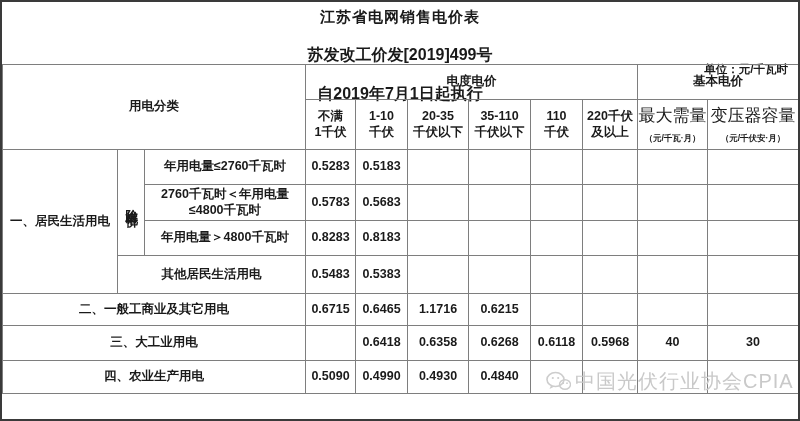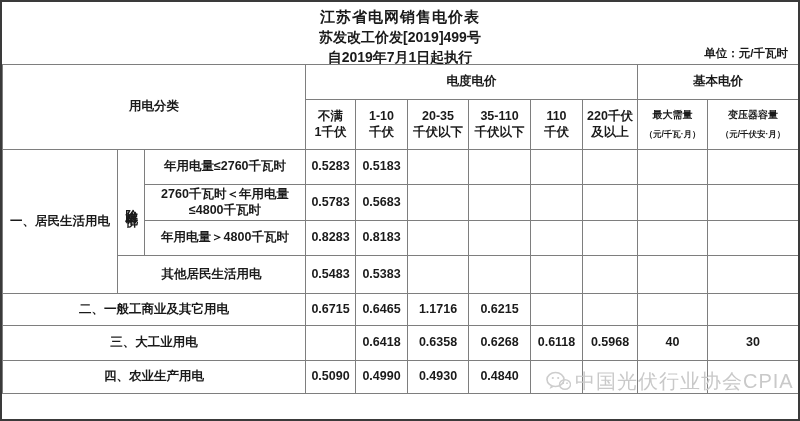--- a/index.html
+++ b/index.html
@@ -8,22 +8,22 @@
     width:800px;height:421px;
     box-sizing:border-box;
     background:#ffffff;
     border:2px solid #3a3a3a;
     font-family:"Liberation Sans","DejaVu Sans",sans-serif;
     color:#1a1a1a;
     overflow:hidden;
   }
   .title-block{position:absolute;top:6px;left:0;width:100%;text-align:center;}
   .title{font-size:15px;font-weight:bold;letter-spacing:1px;}
-  .subtitle{font-size:14px;font-weight:bold;margin-top:2px;}
-  .unit{position:absolute;top:44px;right:10px;font-size:11.5px;font-weight:bold;margin-left:8px;}
+  .subtitle{font-size:16px;font-weight:bold;margin-top:18px;}
+  .unit{position:absolute;top:60px;right:10px;font-size:11.5px;font-weight:bold;margin-left:8px;}
   table.grid{
     position:absolute;top:62px;left:0;
     width:796px;
     border-collapse:collapse;
     table-layout:fixed;
   }
   table.grid th, table.grid td{
     border:1px solid #7e7e7e;
     padding:0;
     text-align:center;
@@ -31,21 +31,21 @@
     font-weight:bold;
     font-size:12.5px;
     line-height:1.25;
     overflow:hidden;
   }
   tr.rh1{height:35px;}
   tr.rh2{height:50px;}
   tr.r3{height:35px;} tr.r4{height:36px;} tr.r5{height:35px;} tr.r6{height:38px;}
   tr.r7{height:32px;} tr.r8{height:35px;} tr.r9{height:33px;}
   .pre{white-space:pre-line;}
-  .hd{font-size:10px;font-weight:bold;}
+  .hd{font-size:17px;font-weight:normal;}
   .hd-sub{font-size:8.5px;font-weight:600;margin-top:7px;}
   .cond{text-align:left;padding:2px 4px 2px 6px;}
   .val{font-size:13px;}
   .rowlabel{text-align:left;padding-left:8px;}
   .vert-cell div{
     writing-mode:vertical-rl;
     text-orientation:upright;
     margin:0 auto;
     letter-spacing:2px;
     font-size:12.5px;

